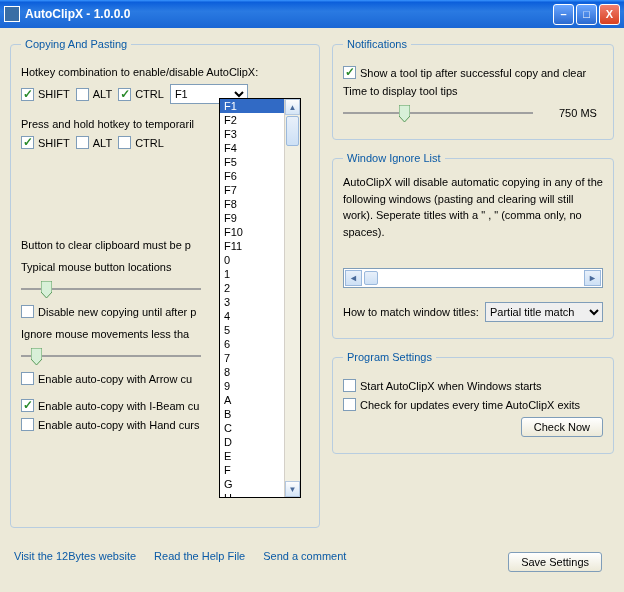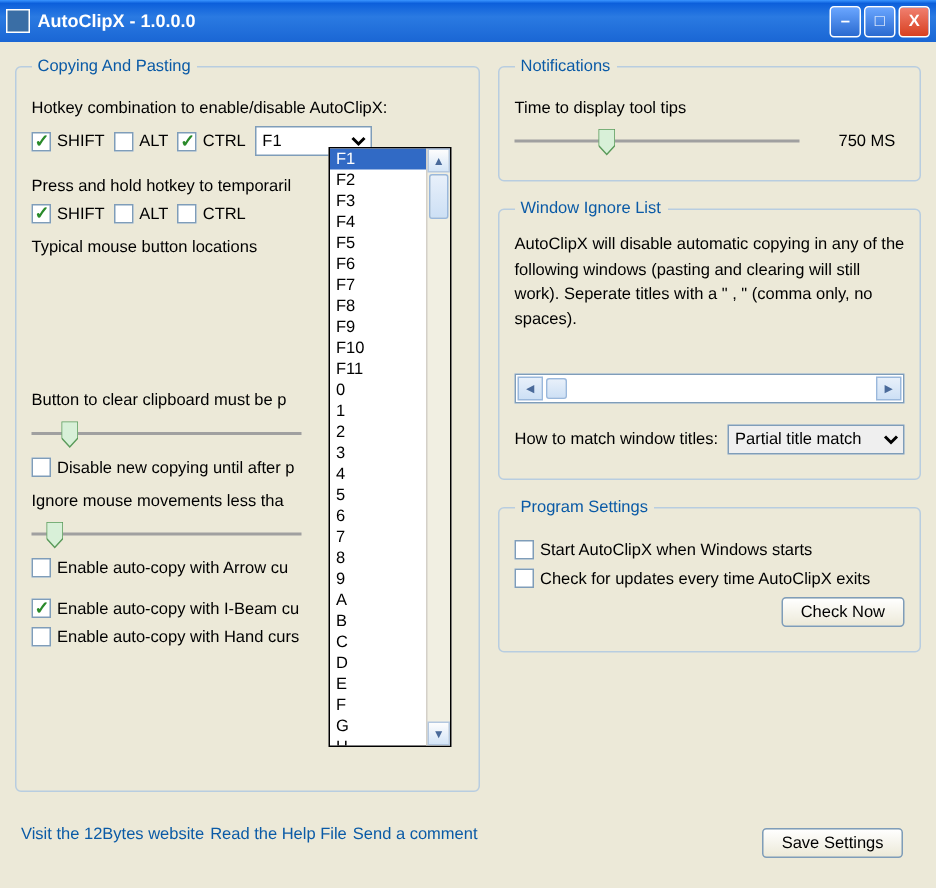--- a/index.html
+++ b/index.html
@@ -28,21 +28,21 @@
 .slider .track { position: absolute; top: 9px; left: 0; right: 0; height: 2px; background: #a0a0a0; }
 .slider .thumb { position: absolute; top: 2px; width: 11px; height: 18px; }
 .slider .thumb svg { display: block; }
 .listbox { width: 260px; height: 20px; border: 1px solid #7f9db9; background: #fff; position: relative; }
 .listbox .sarrow { position: absolute; top: 1px; width: 17px; height: 16px; background: linear-gradient(#e8f0fa,#cde0f5); border: 1px solid #9ab8dc; display: flex; align-items: center; justify-content: center; font-size: 9px; color: #4a6a9a; }
 .listbox .sarrow.l { left: 1px; }
 .listbox .sarrow.r { right: 1px; }
 .listbox .sthumb { position: absolute; top: 2px; left: 20px; width: 14px; height: 14px; background: linear-gradient(#e8f0fa,#cde0f5); border: 1px solid #9ab8dc; border-radius: 2px; }
 select.match { width: 118px; height: 20px; border: 1px solid #7f9db9; font-size: 11px; }
 .btn { border: 1px solid #7f9db9; background: linear-gradient(#fff,#ece9d8); padding: 3px 12px; border-radius: 3px; font-size: 11px; cursor: pointer; }
-.footer-links { padding: 4px 14px; display: flex; gap: 4px; }
+.footer-links { padding: 4px 14px; display: flex; gap: 18px; }
 .footer-links a { color: #0a5aa6; cursor: pointer; }
 .save-row { position: absolute; right: 22px; bottom: 20px; }
 .note { color: #000; line-height: 1.5; }
 .tick { position: relative; display: inline-block; width: 13px; height: 13px; border: 1px solid #7f9db9; background: #fff; }
 .tick.checked::after { content: "✓"; position: absolute; top: -2px; left: 1px; color: #2a8a2a; font-size: 12px; font-weight: bold; }
 .cbx2 { display: inline-flex; align-items: center; gap: 4px; }
 </style>
 </head>
 <body>
 
@@ -89,26 +89,26 @@
         <label class="cbx2">
             <span class="tick"></span>
             <span>ALT</span>
           </label>
         <label class="cbx2">
             <span class="tick"></span>
             <span>CTRL</span>
           </label>
       </div>
 
+      <div class="row" style="margin-top:90px;">
+          <span class="lbl">Button to clear clipboard must be p</span>
+        </div>
+
       <div class="row" style="margin-top:10px;">
           <span class="lbl">Typical mouse button locations</span>
-        </div>
-
-      <div class="row" style="margin-top:90px;">
-          <span class="lbl">Button to clear clipboard must be p</span>
         </div>
       <div class="row">
         <div class="slider">
           <div class="track"></div>
           <div class="thumb" style="left:20px;">
               <svg width="11" height="18">
                 <path d="M0 0 h11 v11 l-5.5 6 l-5.5 -6 z" fill="#d8f0d8" stroke="#5a9a5a"></path>
               </svg>
             </div>
         </div>
@@ -192,20 +192,26 @@
           <div class="arrow" style="position:absolute;bottom:0;left:0;right:0;">▼</div>
         </div>
       </div>
     </fieldset>
   </div>
 
   <div class="col-right">
     <fieldset>
       <legend>Notifications</legend>
       <div class="row">
+          <label class="cbx2">
+            <span class="tick checked"></span>
+            <span>Show a tool tip after successful copy and clear</span>
+          </label>
+        </div>
+      <div class="row">
           <span class="lbl">Time to display tool tips</span>
         </div>
       <div class="row">
         <div class="slider" style="width:190px;">
           <div class="track"></div>
           <div class="thumb" style="left:56px;">
               <svg width="11" height="18">
                 <path d="M0 0 h11 v11 l-5.5 6 l-5.5 -6 z" fill="#d8f0d8" stroke="#5a9a5a"></path>
               </svg>
             </div>

